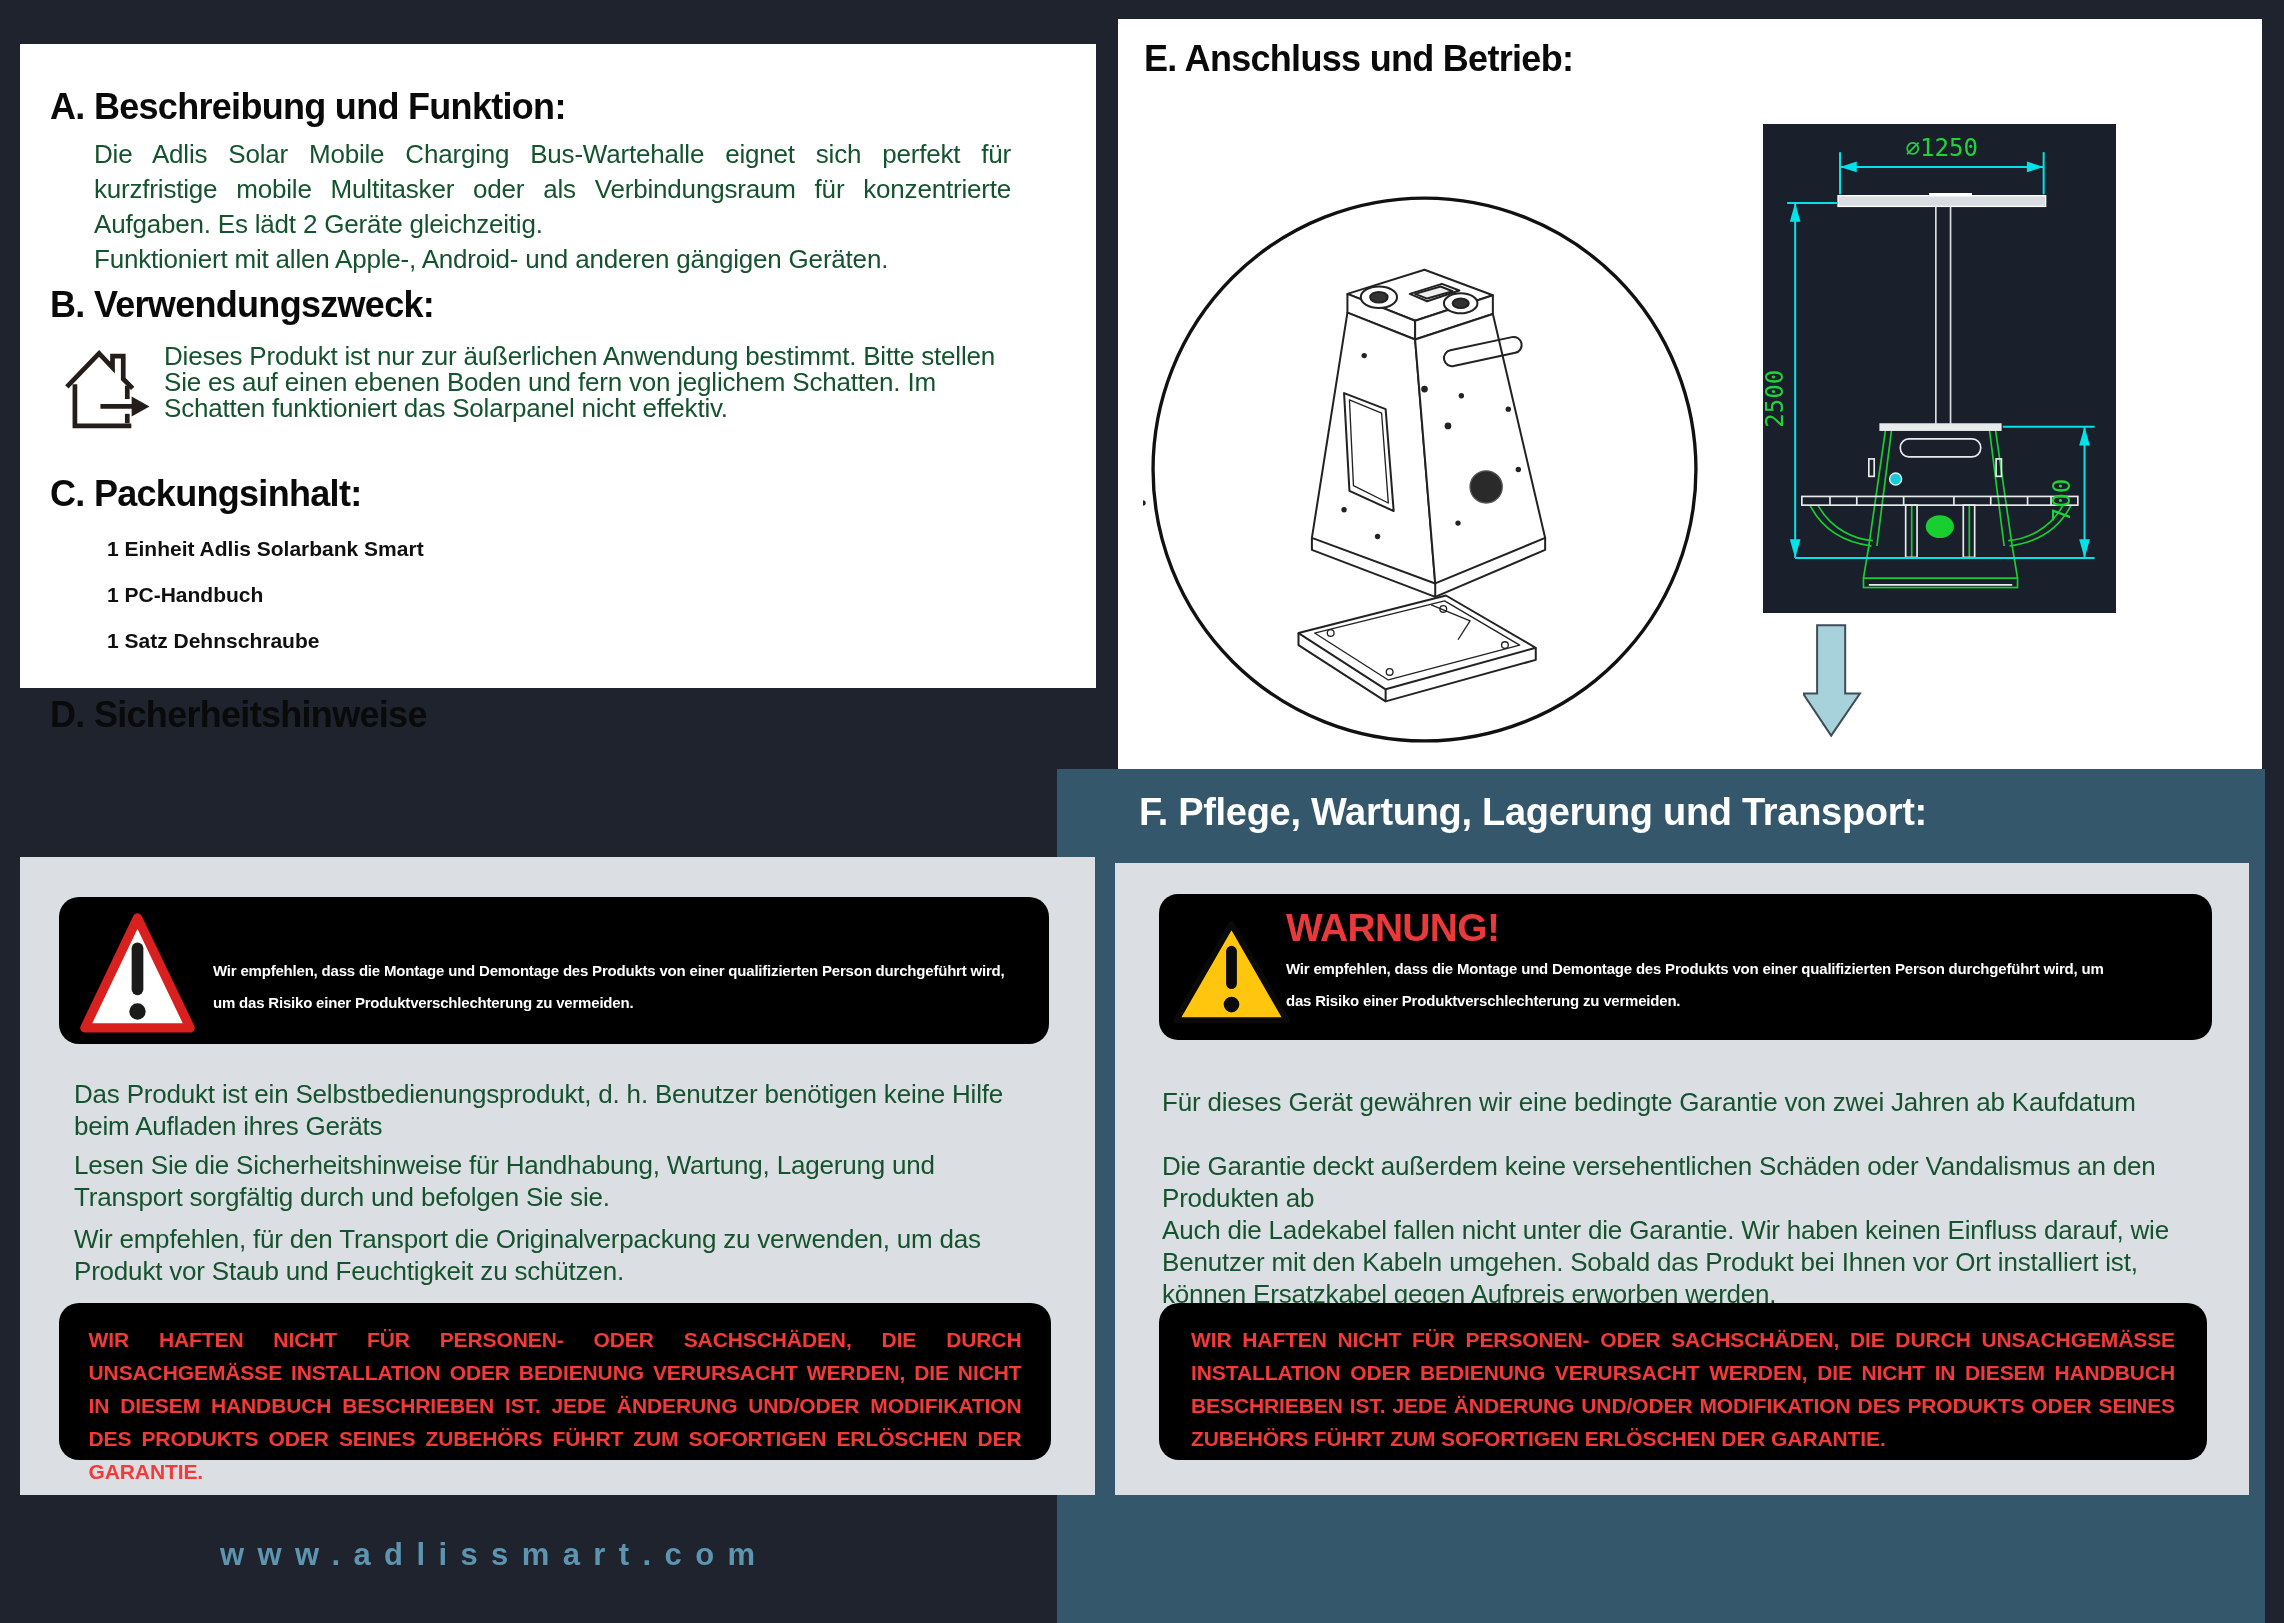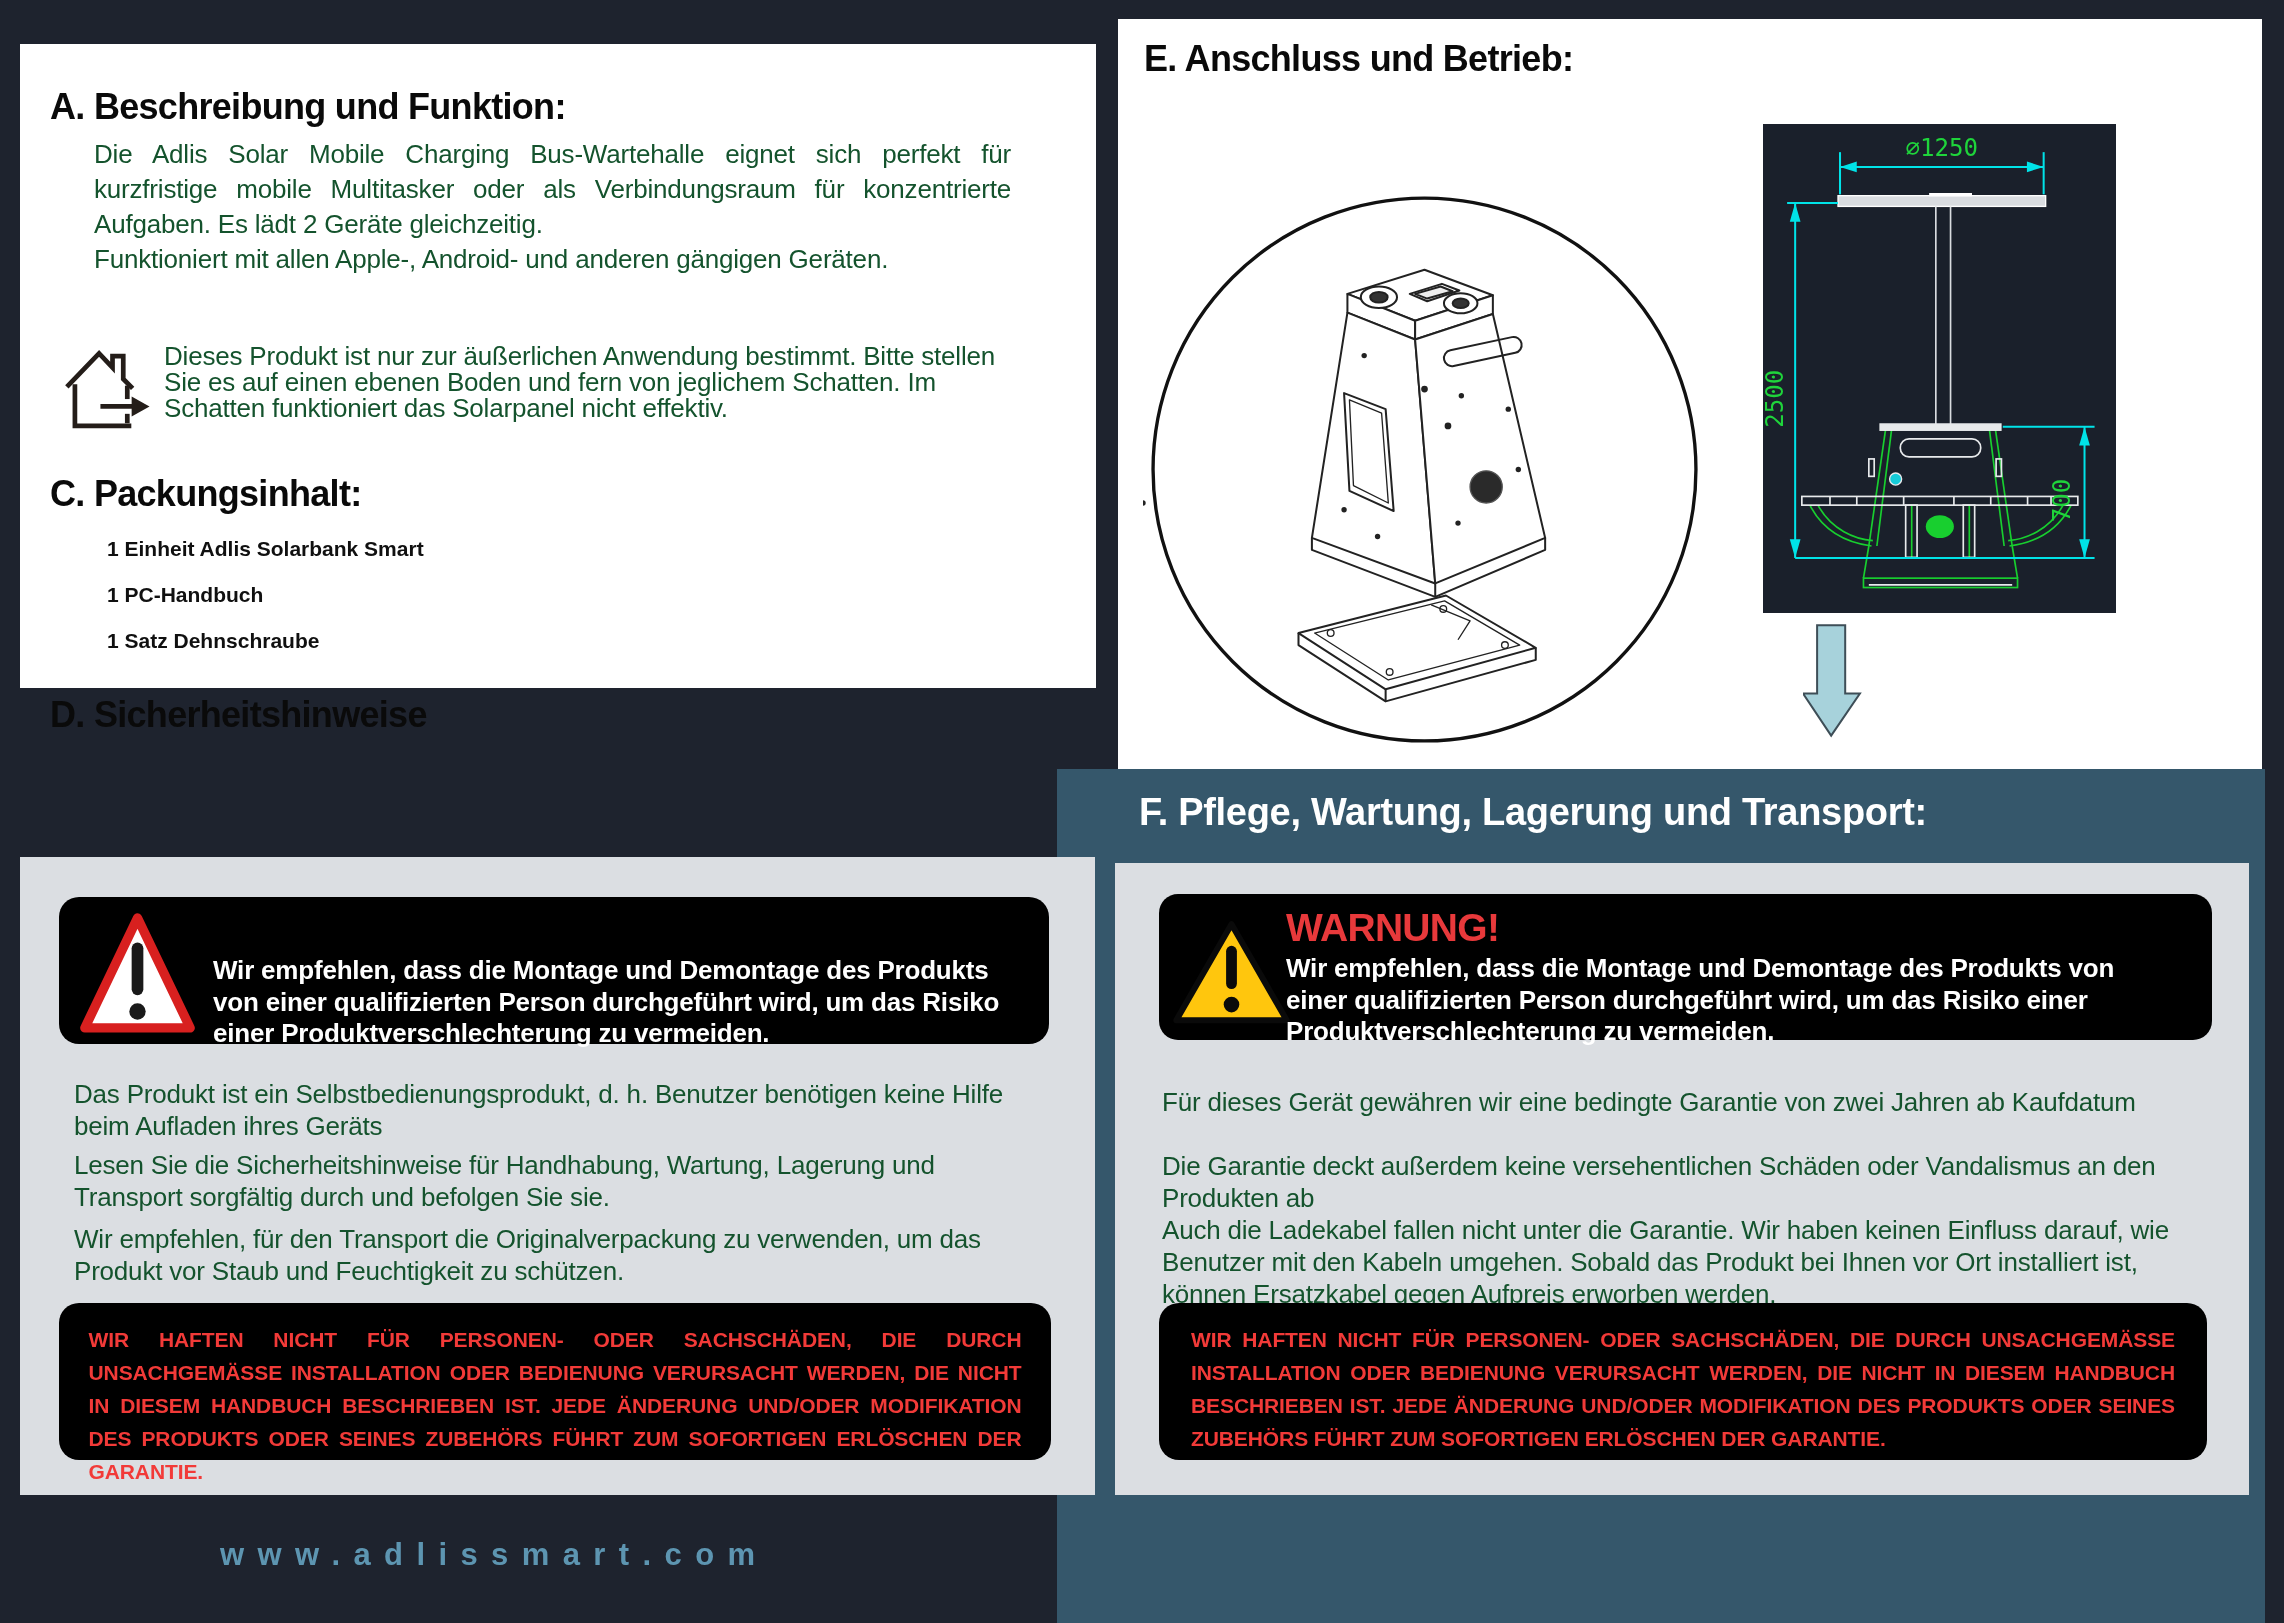--- a/index.html
+++ b/index.html
@@ -11,38 +11,39 @@
   }
   .abs{position:absolute;}
   .panel-white{background:#FFFFFF;}
   .panel-gray{background:#DBDEE2;}
   .blue-section{background:#35576B;}
   .h-sec{font-size:36px;font-weight:700;color:#0A0A0A;letter-spacing:-0.7px;white-space:nowrap;}
   .p31{font-size:26px;line-height:32px;font-weight:400;color:#14532d;letter-spacing:-0.2px;}
   .just{text-align:justify;text-justify:inter-word;}
   .black-box{background:#000;border-radius:20px;}
   .warn-title{font-size:39px;font-weight:700;color:#E8393B;letter-spacing:-0.7px;white-space:nowrap;}
-  .warn-text{font-size:26px;line-height:31.5px;font-weight:700;color:#FFFFFF;letter-spacing:-0.2px;}
+  .warn-text{font-size:15px;line-height:31.5px;font-weight:700;color:#FFFFFF;letter-spacing:-0.2px;}
   .legal{font-size:21px;line-height:33px;font-weight:700;color:#F23A38;letter-spacing:-0.1px;}
   .f-title{font-size:38px;font-weight:700;color:#FFFFFF;letter-spacing:-0.3px;white-space:nowrap;}
   .website{font-size:31px;font-weight:700;color:#5D95B1;letter-spacing:13.4px;white-space:nowrap;}
   .list-item{font-size:21px;font-weight:700;color:#101010;margin-bottom:22px;}
   svg{display:block;}
 </style>
 </head>
 <body>
 
 <div class="abs panel-white" style="left:20px;top:20px;width:1076px;height:644px;margin-top:24px;">
 
   <div class="abs h-sec" style="left:30px;top:42px;">A. Beschreibung und Funktion:</div>
 
   <div class="abs p31 just" style="left:74px;top:93px;width:917px;line-height:35px;">Die Adlis Solar Mobile Charging Bus-Wartehalle eignet sich perfekt für kurzfristige mobile Multitasker oder als Verbindungsraum für konzentrierte Aufgaben. Es lädt 2 Geräte gleichzeitig.</div>
 
   <div class="abs p31" style="left:74px;top:198px;width:917px;line-height:35px;">Funktioniert mit allen Apple-, Android- und anderen gängigen Geräten.</div>
 
+  <div class="abs h-sec" style="left:30px;top:240px;">B. Verwendungszweck:</div>
 
   <div class="abs" style="left:40px;top:300px;">
     <svg width="101" height="94" viewBox="0 0 150 140">
       <g fill="none" stroke="#241D19" stroke-width="7" stroke-linejoin="miter">
         <path d="M10,64 L58,14 L78,35 L78,18 L94,18 L94,52 L108,66"></path>
         <path d="M22,60 V122 H106"></path>
         <path d="M100,62 V82"></path>
         <path d="M100,104 V118"></path>
         <path d="M60,93 H126"></path>
         <path d="M126,93 l-16,-9 v18 z" fill="#241D19"></path>

